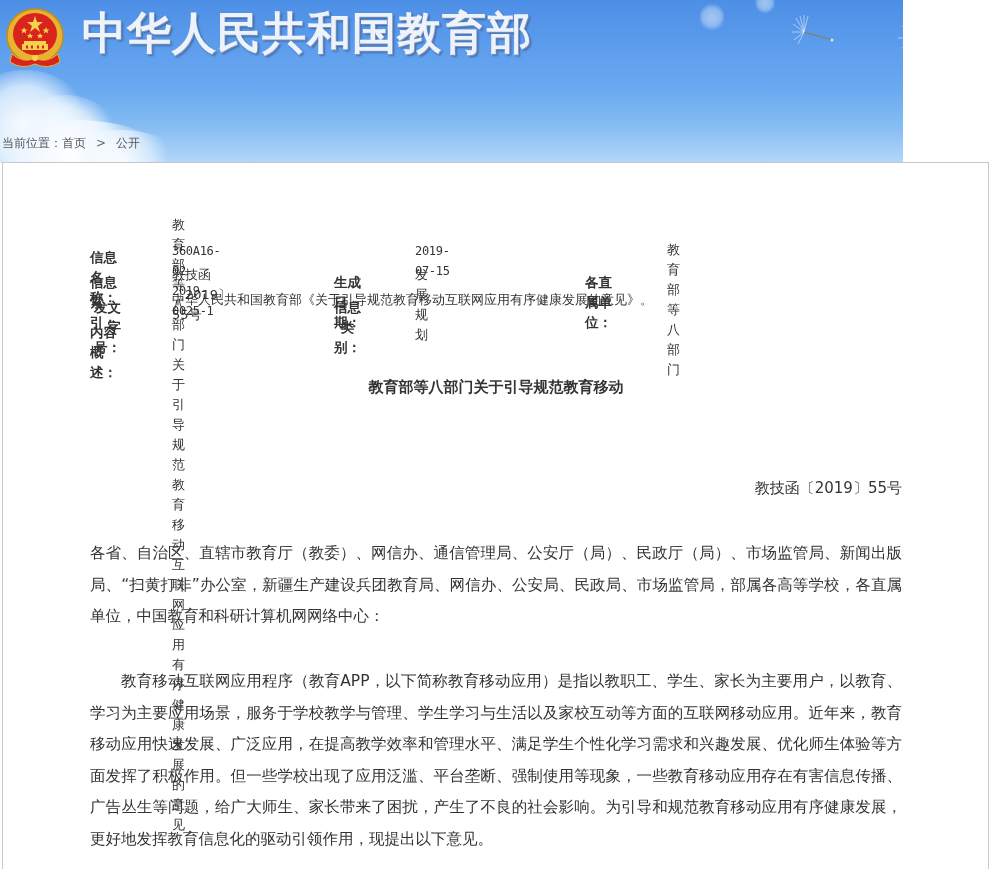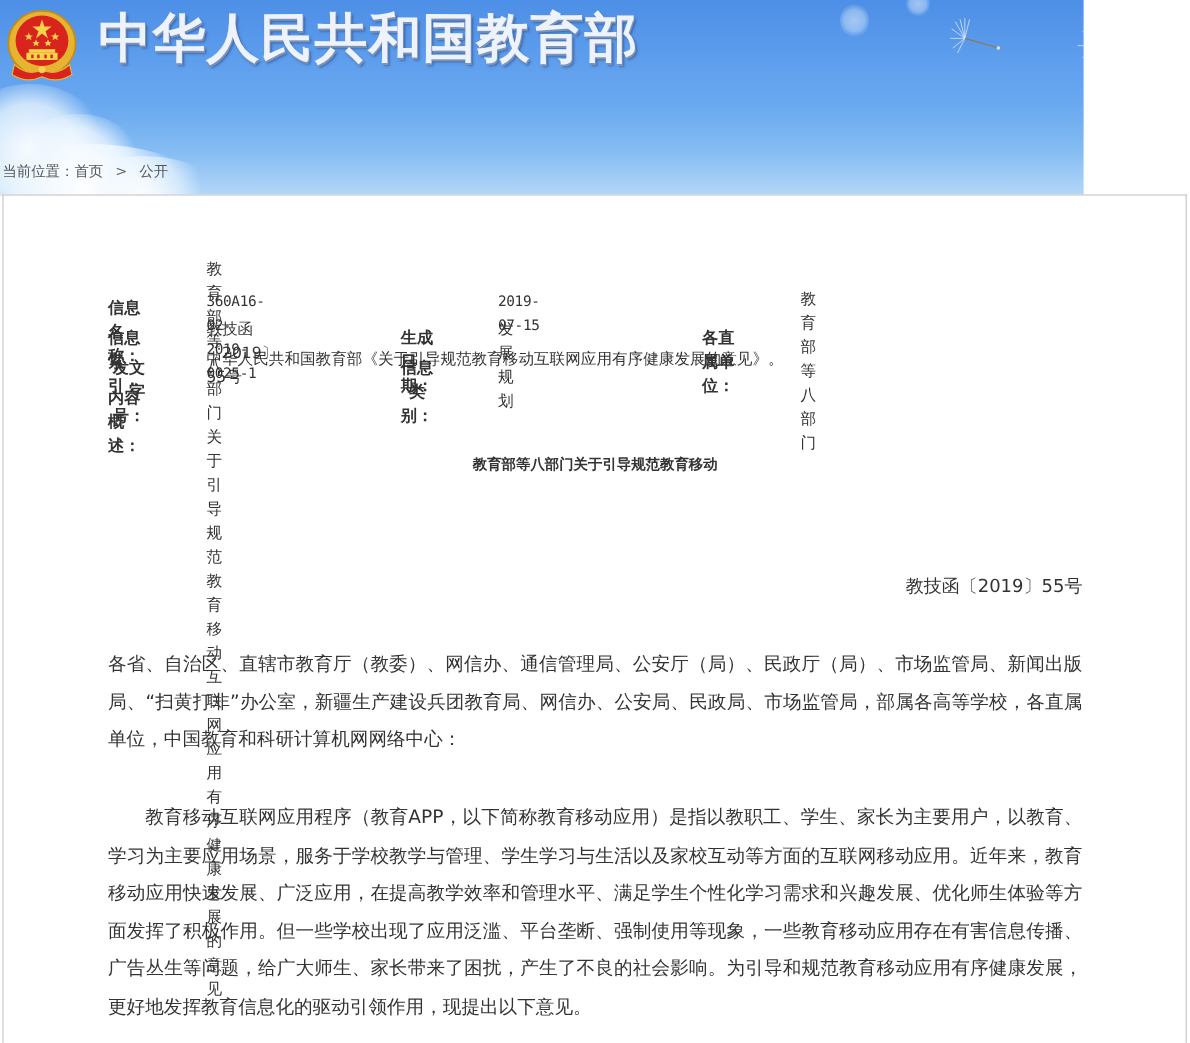--- a/index.html
+++ b/index.html
@@ -49,21 +49,21 @@
     position: absolute; left: 90px; top: 215px; font-size: 13px; color: #333;
     font-family: "DejaVu Sans", sans-serif;
   }
   .meta-row { position: relative; height: 25px; line-height: 20px; }
   .meta-label { position: absolute; font-weight: bold; color: #333; font-size: 13.5px; margin-top: 32px; }
   .meta-value { position: absolute; color: #333; font-size: 13px; }
   .mono { font-family: "DejaVu Sans Mono", monospace; font-size: 12px; letter-spacing: -0.3px; }
 
   .doc-title {
     position: absolute; left: 0; top: 374px; width: 992px; text-align: center;
-    font-weight: bold; font-size: 12px; line-height: 27px; color: #333;
+    font-weight: bold; font-size: 15px; line-height: 27px; color: #333;
     font-family: "DejaVu Sans", sans-serif;
   }
   .doc-number {
     position: absolute; right: 90px; top: 479px; font-size: 15px; color: #333;
     font-family: "DejaVu Sans", sans-serif;
   }
   .para {
     position: absolute; left: 90px; width: 812px; font-size: 15.5px; line-height: 31.5px;
     color: #333; font-family: "DejaVu Sans", sans-serif; text-align: justify;
   }

